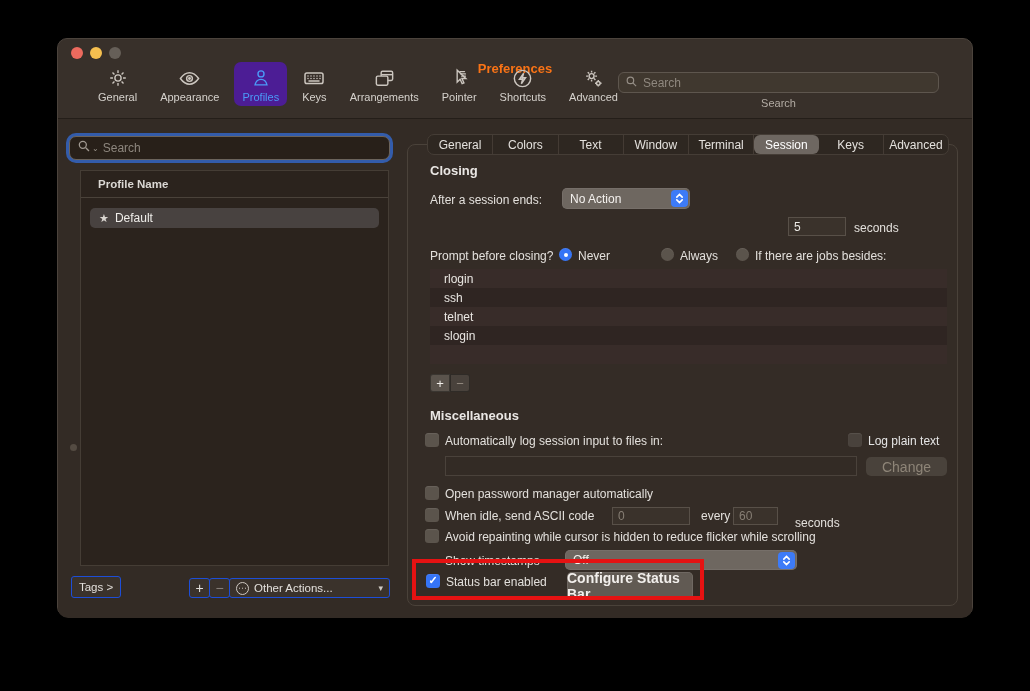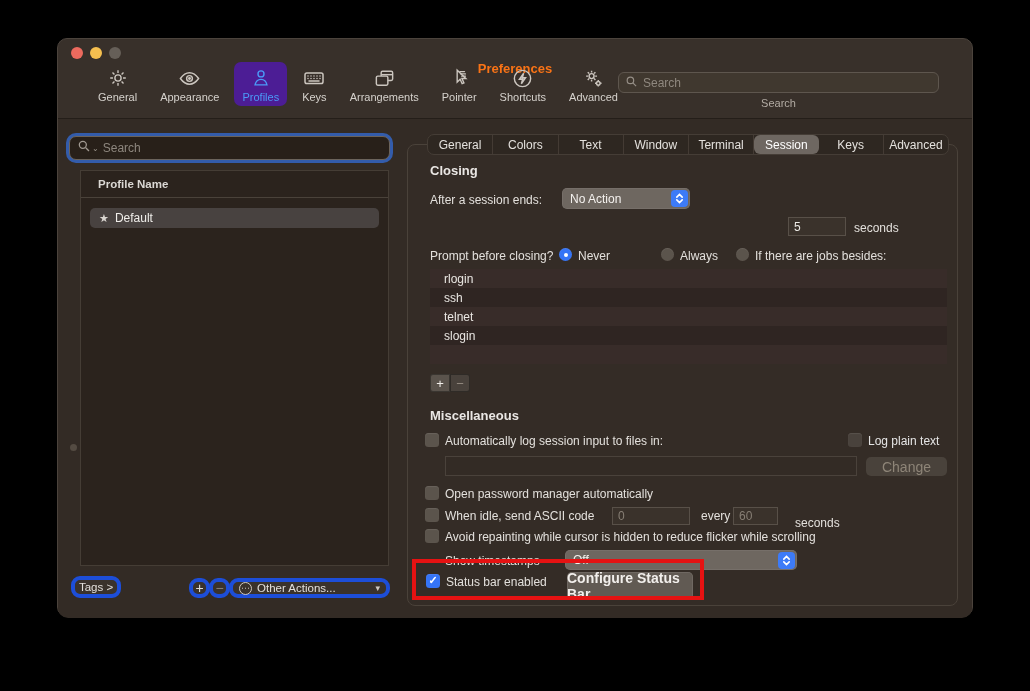--- a/index.html
+++ b/index.html
@@ -59,21 +59,21 @@
     background:#2b231d; border:1px solid #453d35; }
   .profile-header { height:27px; line-height:27px; padding-left:17px; font-size:11.5px;
     font-weight:bold; color:#dbd8d4; border-bottom:1px solid #4a423a; }
   .profile-row { margin:10px 9px 0; height:20px; border-radius:5px; background:#484240;
     color:#f0eeea; font-size:12px; display:flex; align-items:center; padding-left:9px; }
   .star-icon::before { content:"★"; font-size:11px; color:#d9d5d0; margin-right:6px; }
 
   .handle-dot { position:absolute; left:12px; top:325px; width:7px; height:7px;
     border-radius:50%; background:#544b42; }
 
-  .side-btn { position:absolute; background:#3a322b; border:4px solid #1d4ed8; border-radius:9px;
+  .side-btn { position:absolute; background:#3a322b; border:1px solid #1d4ed8; border-radius:3px;
     color:#e2dfdb; font-size:11.5px; display:flex; align-items:center; justify-content:center; }
   .tags-btn { left:13px; top:457px; width:50px; height:22px; }
   .sb-plus { left:131px; top:459px; width:21px; height:20px; font-size:14px; }
   .sb-minus { left:151px; top:459px; width:21px; height:20px; font-size:14px; color:#87807a; }
   .other-actions { left:171px; top:459px; width:161px; height:20px; justify-content:flex-start;
     padding:0 6px; gap:5px; }
   .ellipsis-circle { width:13px; height:13px; border:1.2px solid #cfc9c2; border-radius:50%;
     display:grid; place-items:center; font-size:9px; line-height:9px; color:#cfc9c2; }
   .oa-chev { margin-left:auto; font-size:9px; color:#cfc9c2; }
 

